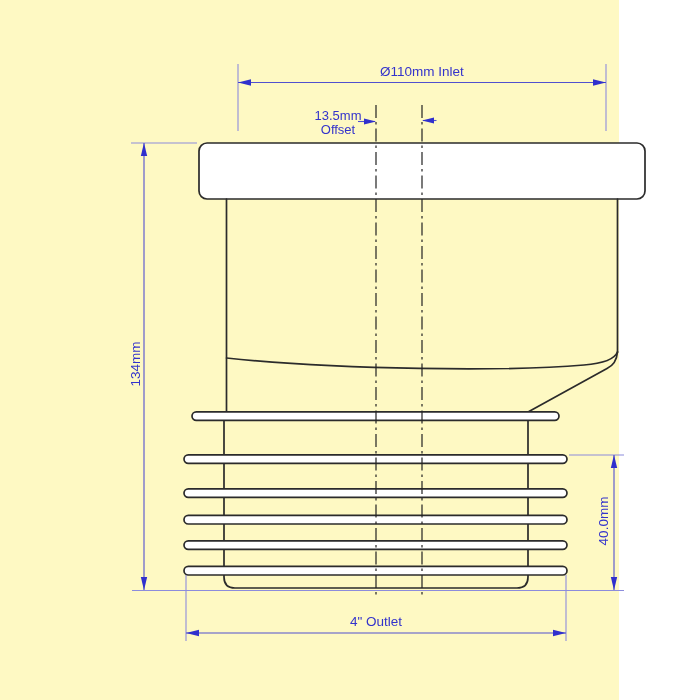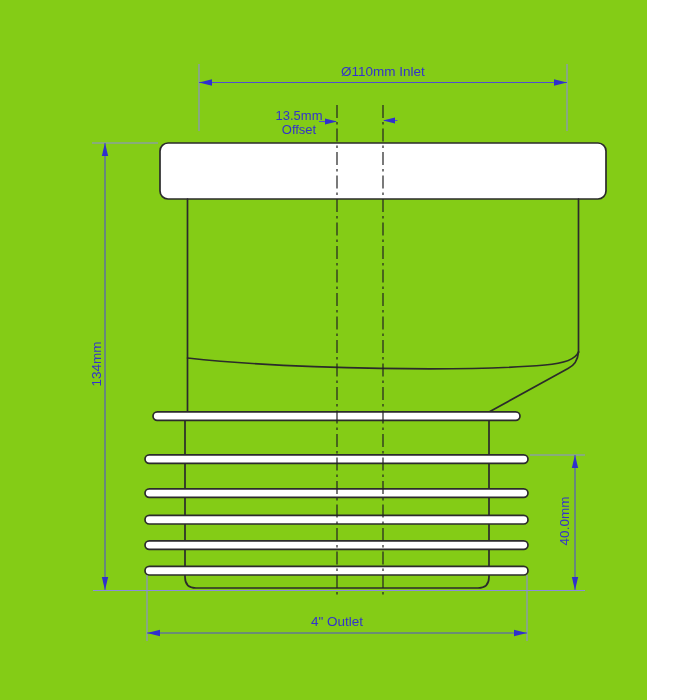--- a/index.html
+++ b/index.html
@@ -5,24 +5,25 @@
   html, body {
     margin: 0;
     padding: 0;
     background: #ffffff;
     width: 700px;
     height: 700px;
     overflow: hidden;
     font-family: "Liberation Sans", sans-serif;
   }
   .canvas-wrap {
-    width: 647px;
+    width: 580px;
     height: 700px;
     position: relative;
-    background: #84cc16;
+    background: #fef9c3;
+    padding-left: 39px;
   }
   svg { display: block; }
   .part-line {
     fill: none;
     stroke: #2b2b2b;
     stroke-width: 1.7;
     stroke-linecap: round;
     stroke-linejoin: round;
   }
   .part-fill {

